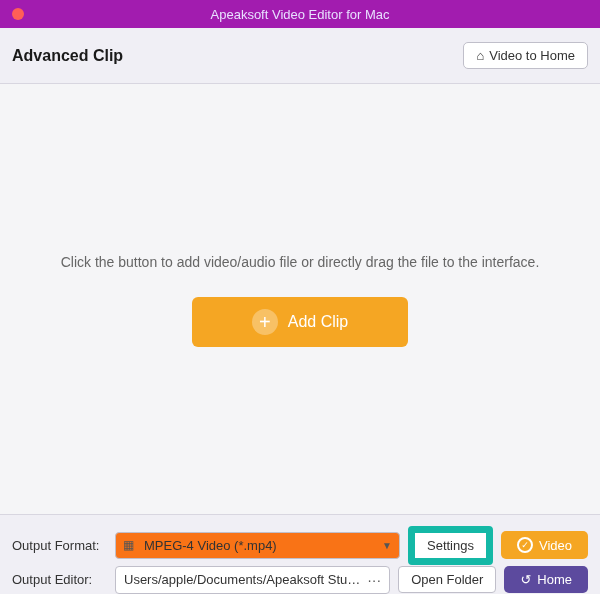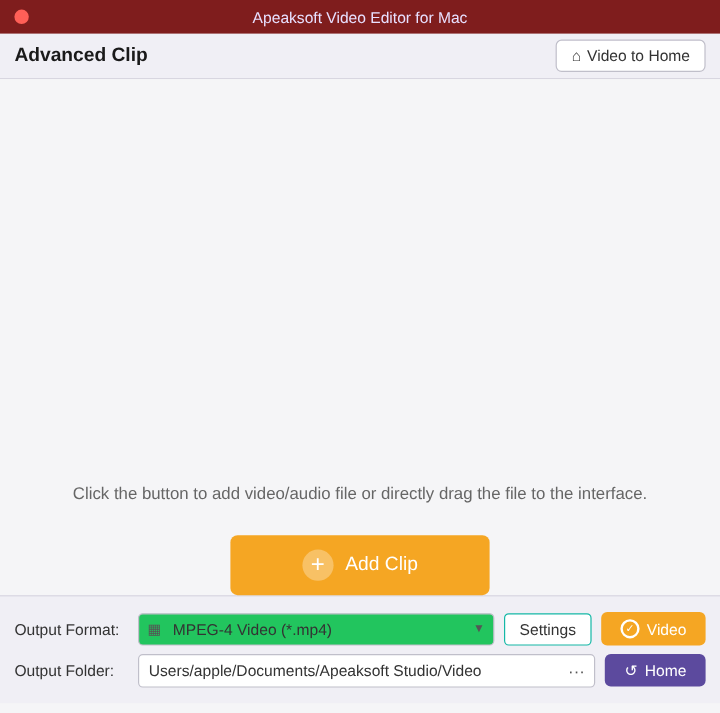--- a/index.html
+++ b/index.html
@@ -10,21 +10,21 @@
 
     body {
       width: 600px;
       height: 594px;
       font-family: -apple-system, BlinkMacSystemFont, 'Segoe UI', sans-serif;
       background: #f5f5f7;
       overflow: hidden;
     }
 
     #title-bar {
-      background: #7f1d1d;
+      background: #a21caf;
       height: 28px;
       display: flex;
       align-items: center;
       justify-content: center;
       position: relative;
     }
 
     #title-bar-title {
       color: #e8e0ff;
       font-size: 13px;
@@ -38,21 +38,21 @@
       border-radius: 50%;
       position: absolute;
       left: 12px;
       top: 50%;
       transform: translateY(-50%);
     }
 
     #toolbar {
       background: #f0eff5;
       border-bottom: 1px solid #d8d6e0;
-      height: 38px;
+      height: 56px;
       display: flex;
       align-items: center;
       justify-content: space-between;
       padding: 0 12px;
     }
 
     #advanced-clip-label {
       font-size: 16px;
       font-weight: 600;
       color: #1a1a1a;
@@ -78,21 +78,21 @@
       flex-direction: column;
       align-items: center;
       justify-content: center;
       height: calc(594px - 28px - 46px - 90px);
     }
 
     #drop-area {
       display: flex;
       flex-direction: column;
       align-items: center;
-      justify-content: flex-end;
+      justify-content: center;
       width: 100%;
       height: 100%;
     }
 
     #instruction-text {
       text-align: center;
       color: #666;
       font-size: 14px;
       line-height: 1.6;
       margin-bottom: 24px;
@@ -161,37 +161,37 @@
       font-size: 12px;
       color: #555;
       pointer-events: none;
     }
 
     #format-select {
       width: 100%;
       padding: 5px 28px 5px 28px;
       border: 1px solid #c0bfca;
       border-radius: 4px;
-      background: #22c55e;
+      background: #f97316;
       font-size: 13px;
       color: #333;
       appearance: none;
       cursor: pointer;
     }
 
     #format-chevron {
       position: absolute;
       right: 8px;
       font-size: 10px;
       color: #555;
       pointer-events: none;
     }
 
     #settings-btn {
-      border: 1px solid #14b8a6;
+      border: 7px solid #14b8a6;
       border-radius: 4px;
       background: white;
       padding: 5px 12px;
       font-size: 13px;
       color: #333;
       cursor: pointer;
       white-space: nowrap;
     }
 
     #save-btn {
@@ -318,23 +318,24 @@
       </select>
       <span id="format-chevron">▼</span>
     </div>
     <button id="settings-btn">Settings</button>
     <button id="save-btn">
       <div id="save-icon-circle">✓</div>
       <span>Video</span>
     </button>
   </div>
   <div class="bottom-row">
-    <span class="bottom-label">Output Folder:</span>
+    <span class="bottom-label">Output Editor:</span>
     <div id="folder-path-wrapper">
       <span id="folder-path-text">Users/apple/Documents/Apeaksoft Studio/Video</span>
       <span id="folder-dots">···</span>
     </div>
+    <button id="open-folder-btn">Open Folder</button>
     <button id="reset-btn">
       <span id="reset-icon">↺</span>
       <span>Home</span>
     </button>
   </div>
 </div>
 
 </body></html>

